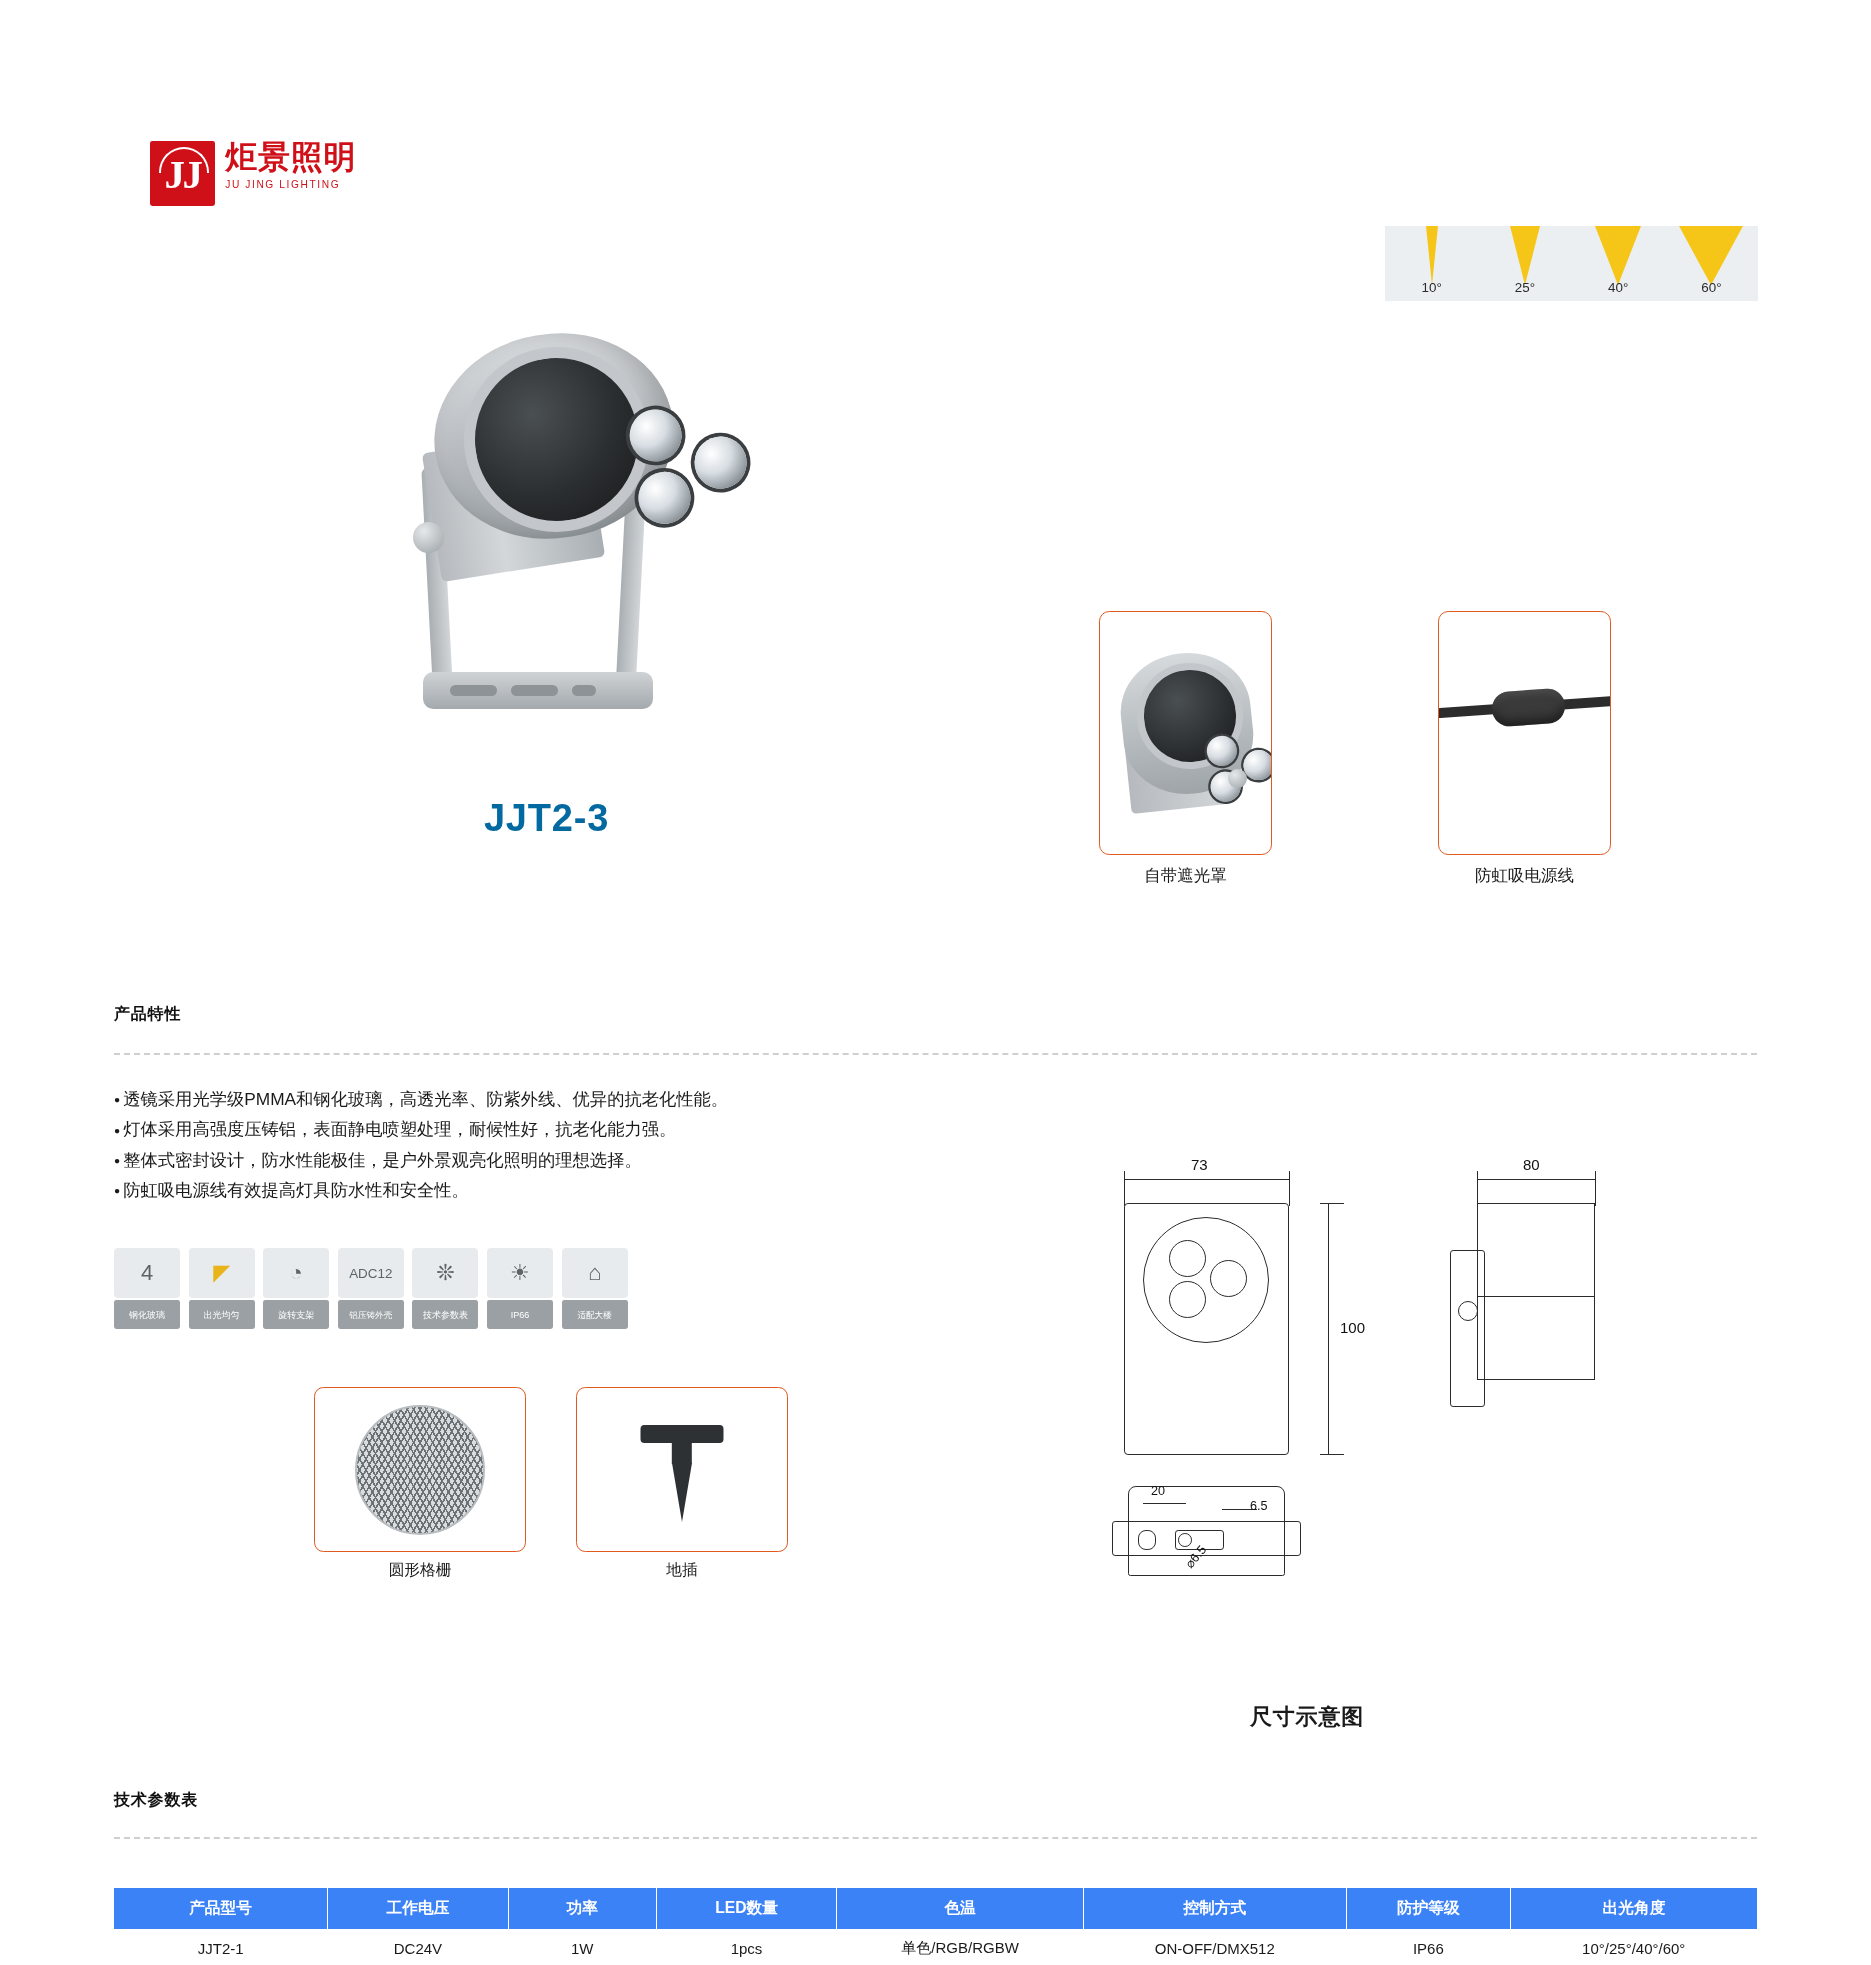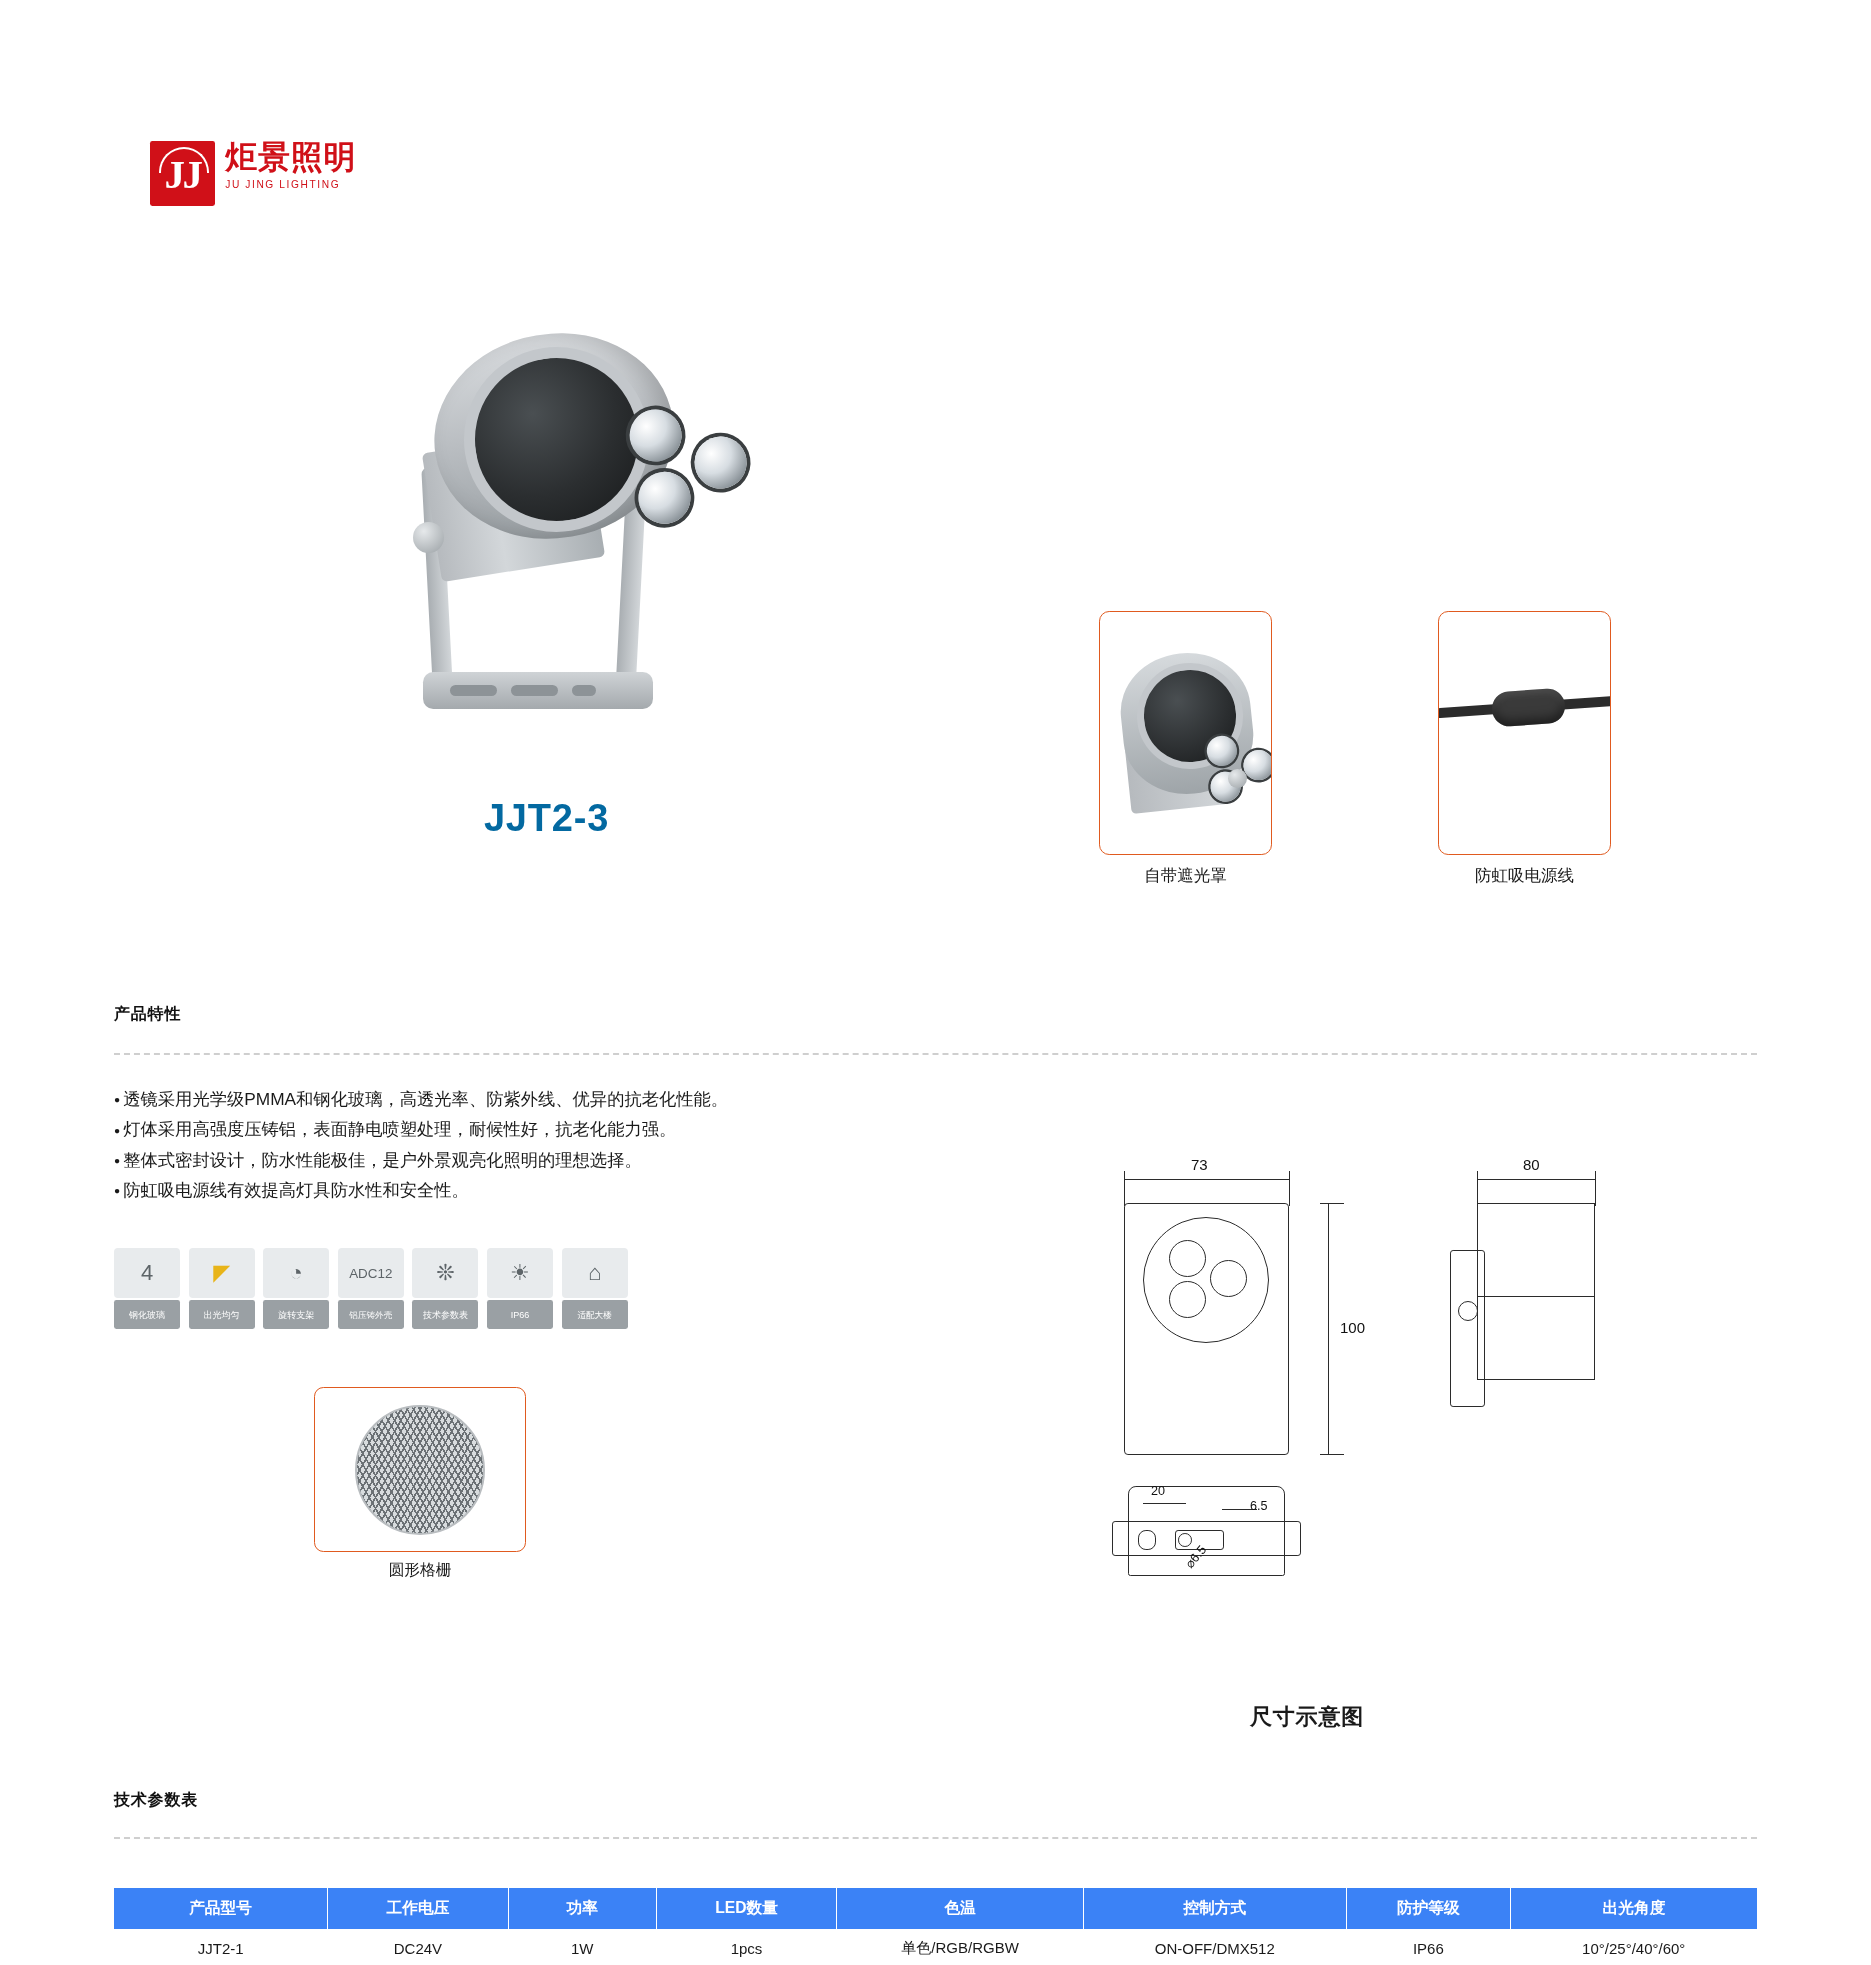--- a/index.html
+++ b/index.html
@@ -189,20 +189,38 @@
     <div class="logo-mark">
       <div class="arc"></div>
       <div class="jj">JJ</div>
     </div>
     <div class="logo-text">
       <div class="logo-cn">炬景照明</div>
       <div class="logo-en">JU JING LIGHTING</div>
     </div>
   </div>
 
+  <div class="beam-strip">
+    <div class="beam-cell">
+      <div class="beam-cone beam-b10"></div>
+      <div class="beam-label">10°</div>
+    </div>
+    <div class="beam-cell">
+      <div class="beam-cone beam-b25"></div>
+      <div class="beam-label">25°</div>
+    </div>
+    <div class="beam-cell">
+      <div class="beam-cone beam-b40"></div>
+      <div class="beam-label">40°</div>
+    </div>
+    <div class="beam-cell">
+      <div class="beam-cone beam-b60"></div>
+      <div class="beam-label">60°</div>
+    </div>
+  </div>
 
   <div class="hero">
     <div class="hero-yoke-l"></div>
     <div class="hero-yoke-r"></div>
     <div class="hero-base"></div>
     <div class="hero-slot s1"></div>
     <div class="hero-slot s2"></div>
     <div class="hero-slot s3"></div>
     <div class="hero-body"></div>
     <div class="hero-head"></div>
@@ -292,20 +310,28 @@
         </div>
       <div class="ic-cap two">适配大楼</div>
     </div>
   </div>
 
   <div class="acc acc1">
     <div class="frame">
         <div class="grille"></div>
       </div>
     <div class="cap">圆形格栅</div>
+  </div>
+  <div class="acc acc2">
+    <div class="frame">
+      <div class="spike-head"></div>
+      <div class="spike-neck"></div>
+      <div class="spike-pin"></div>
+    </div>
+    <div class="cap">地插</div>
   </div>
 
   <div class="dim-area">
 
     <div class="outline" style="left:71px; top:71px; width:165px; height:252px; border-radius:3.9px;"></div>
     <div style="position:absolute; left:90px; top:85px; width:126px; height:126px; border:1.6px solid #2b2b2b; border-radius:50%; box-sizing:border-box;"></div>
     <div style="position:absolute; left:116px; top:108px; width:35px; height:35px; border:1.2px solid #2b2b2b; border-radius:50%;"></div>
     <div style="position:absolute; left:116px; top:149px; width:35px; height:35px; border:1.2px solid #2b2b2b; border-radius:50%;"></div>
     <div style="position:absolute; left:157px; top:128px; width:35px; height:35px; border:1.2px solid #2b2b2b; border-radius:50%;"></div>
     <div class="ln h" style="left:71px; top:47px; width:165px;"></div>

